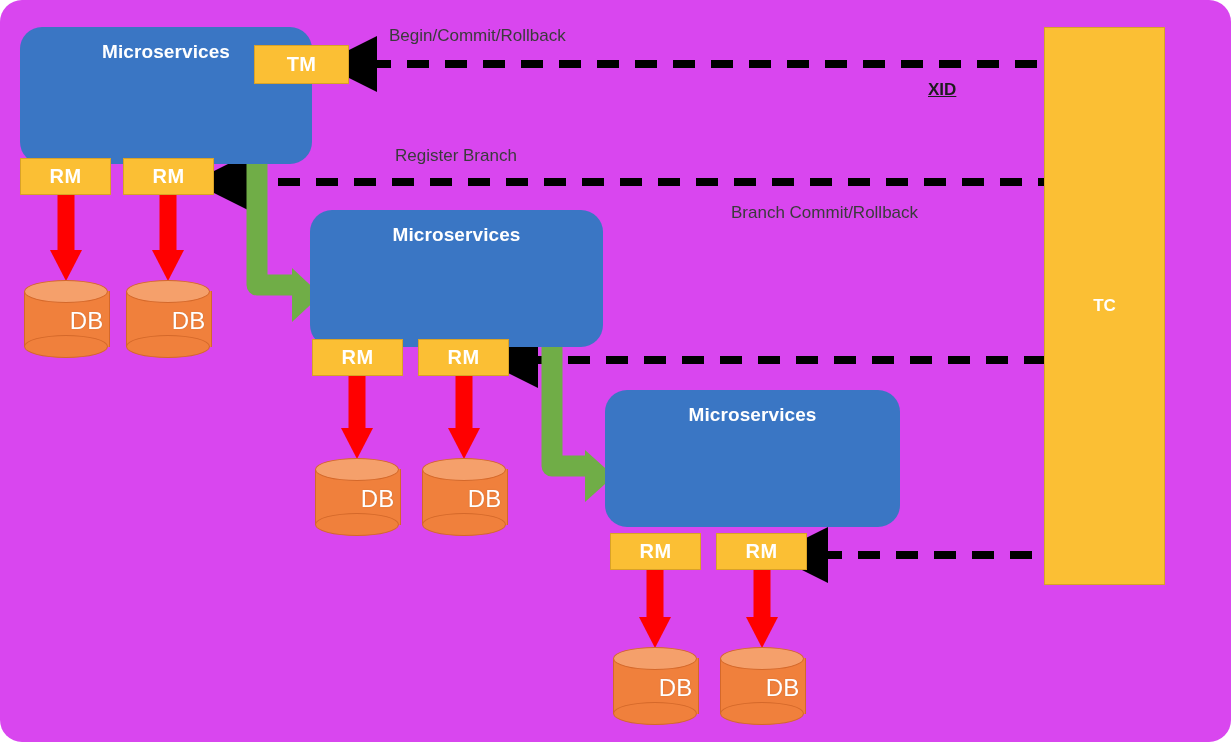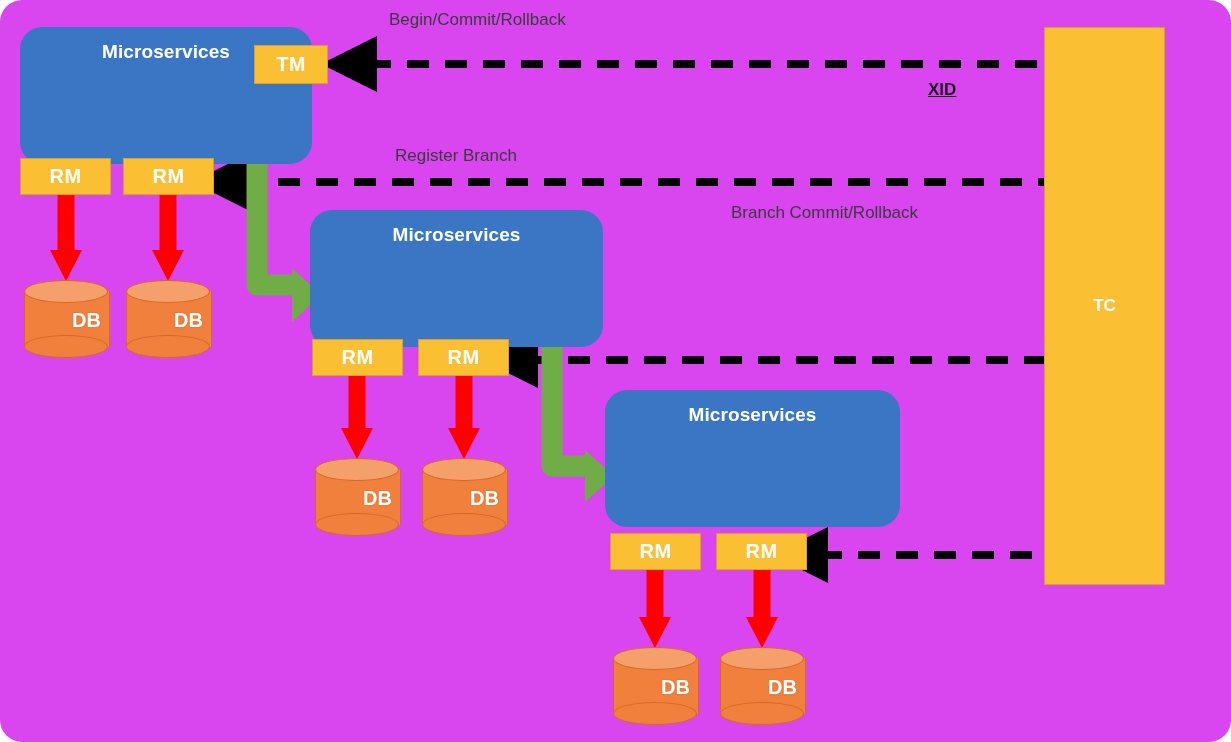--- a/index.html
+++ b/index.html
@@ -59,21 +59,21 @@
     background:#F5A06B;border:1px solid #D4682A;border-radius:50%;
     box-sizing:border-box;
   }
   .db .bottom{
     position:absolute;left:0;bottom:0;width:100%;height:23px;
     background:#F0803C;border:1px solid #D4682A;border-radius:50%;
     box-sizing:border-box;
   }
   .db .label{
     position:absolute;left:0;right:0;top:50%;transform:translateY(-42%);
-    text-align:center;color:#ffffff;font-weight:bold;font-size:20px;
+    text-align:center;color:#ffffff;font-weight:normal;font-size:24px;
     text-shadow:0 0 2px rgba(0,0,0,.12);
     padding-left:41px;
   }
 
   
   .flow-label{
     position:absolute;
     color:#3B3B3B;
     font-size:17px;
     white-space:nowrap;
@@ -146,21 +146,21 @@
     <g>
       <path d="M 762,570 L 762,622" stroke="#FF0000" stroke-width="17" fill="none"></path>
       <path d="M 746,617 L 778,617 L 762,648 Z" fill="#FF0000"></path>
     </g>
   </svg>
 
   <div class="node ms-box" style="left:20px;top:27px;width:292px;height:137px;">
     <span>Microservices</span>
   </div>
 
-  <div class="node amber-box" style="left:254px;top:45px;width:74px;height:39px;">
+  <div class="node amber-box" style="left:254px;top:45px;width:95px;height:39px;">
     <span>TM</span>
   </div>
 
   <div class="node amber-box" style="left:20px;top:158px;width:91px;height:37px;">
     <span>RM</span>
   </div>
   <div class="node amber-box" style="left:123px;top:158px;width:91px;height:37px;">
     <span>RM</span>
   </div>
 
@@ -222,21 +222,21 @@
     <div class="body"></div>
     <div class="bottom"></div>
     <div class="top"></div>
     <div class="label">DB</div>
   </div>
 
   <div class="node tc-box" style="left:1044px;top:27px;width:121px;height:558px;">
     <span>TC</span>
   </div>
 
-  <div class="flow-label" style="left:389px;top:10px;">Begin/Commit/Rollback</div>
+  <div class="flow-label" style="left:389px;top:26px;">Begin/Commit/Rollback</div>
 
   <div class="flow-label bold" style="left:928px;top:80px;">XID</div>
 
   <div class="flow-label" style="left:383px;top:146px;margin-left:12px;">Register Branch</div>
 
   <div class="flow-label" style="left:731px;top:203px;text-align:center;">Branch Commit/Rollback</div>
 
 </div>
 
 </body></html>

